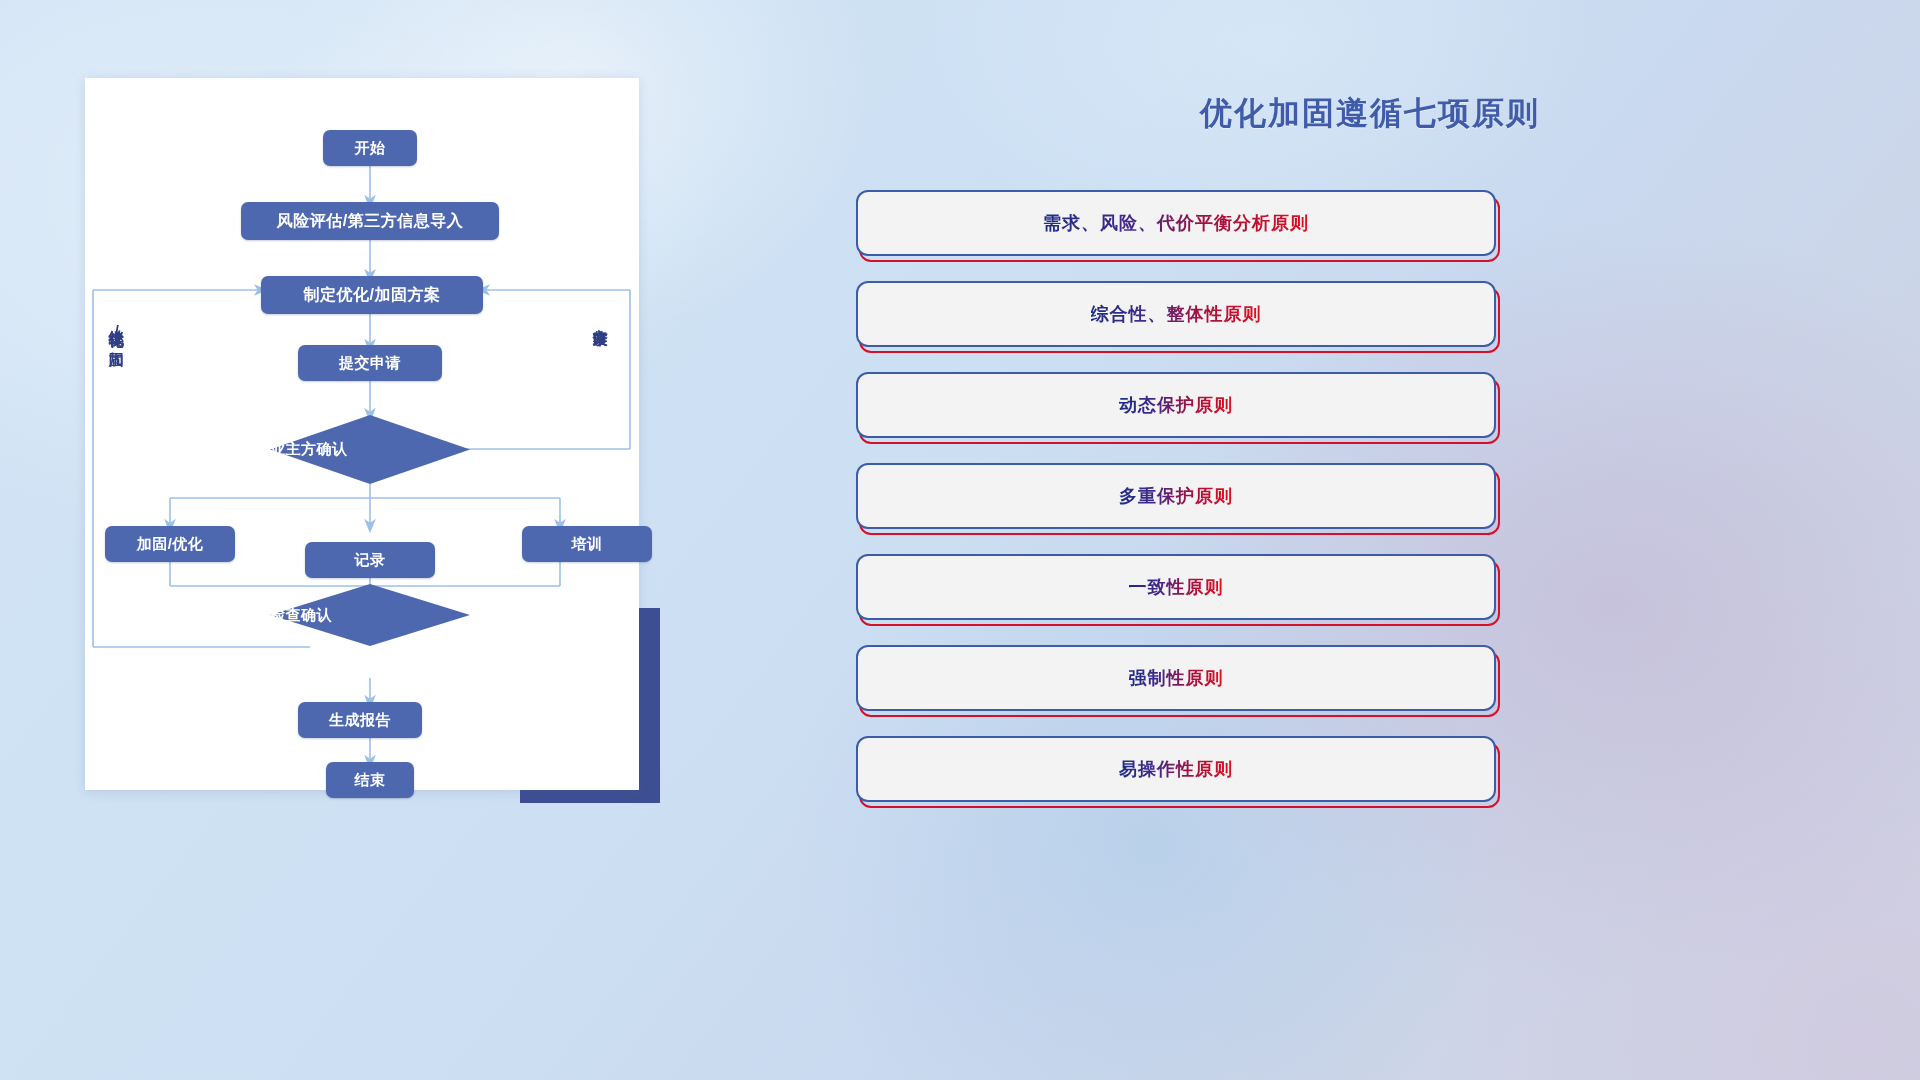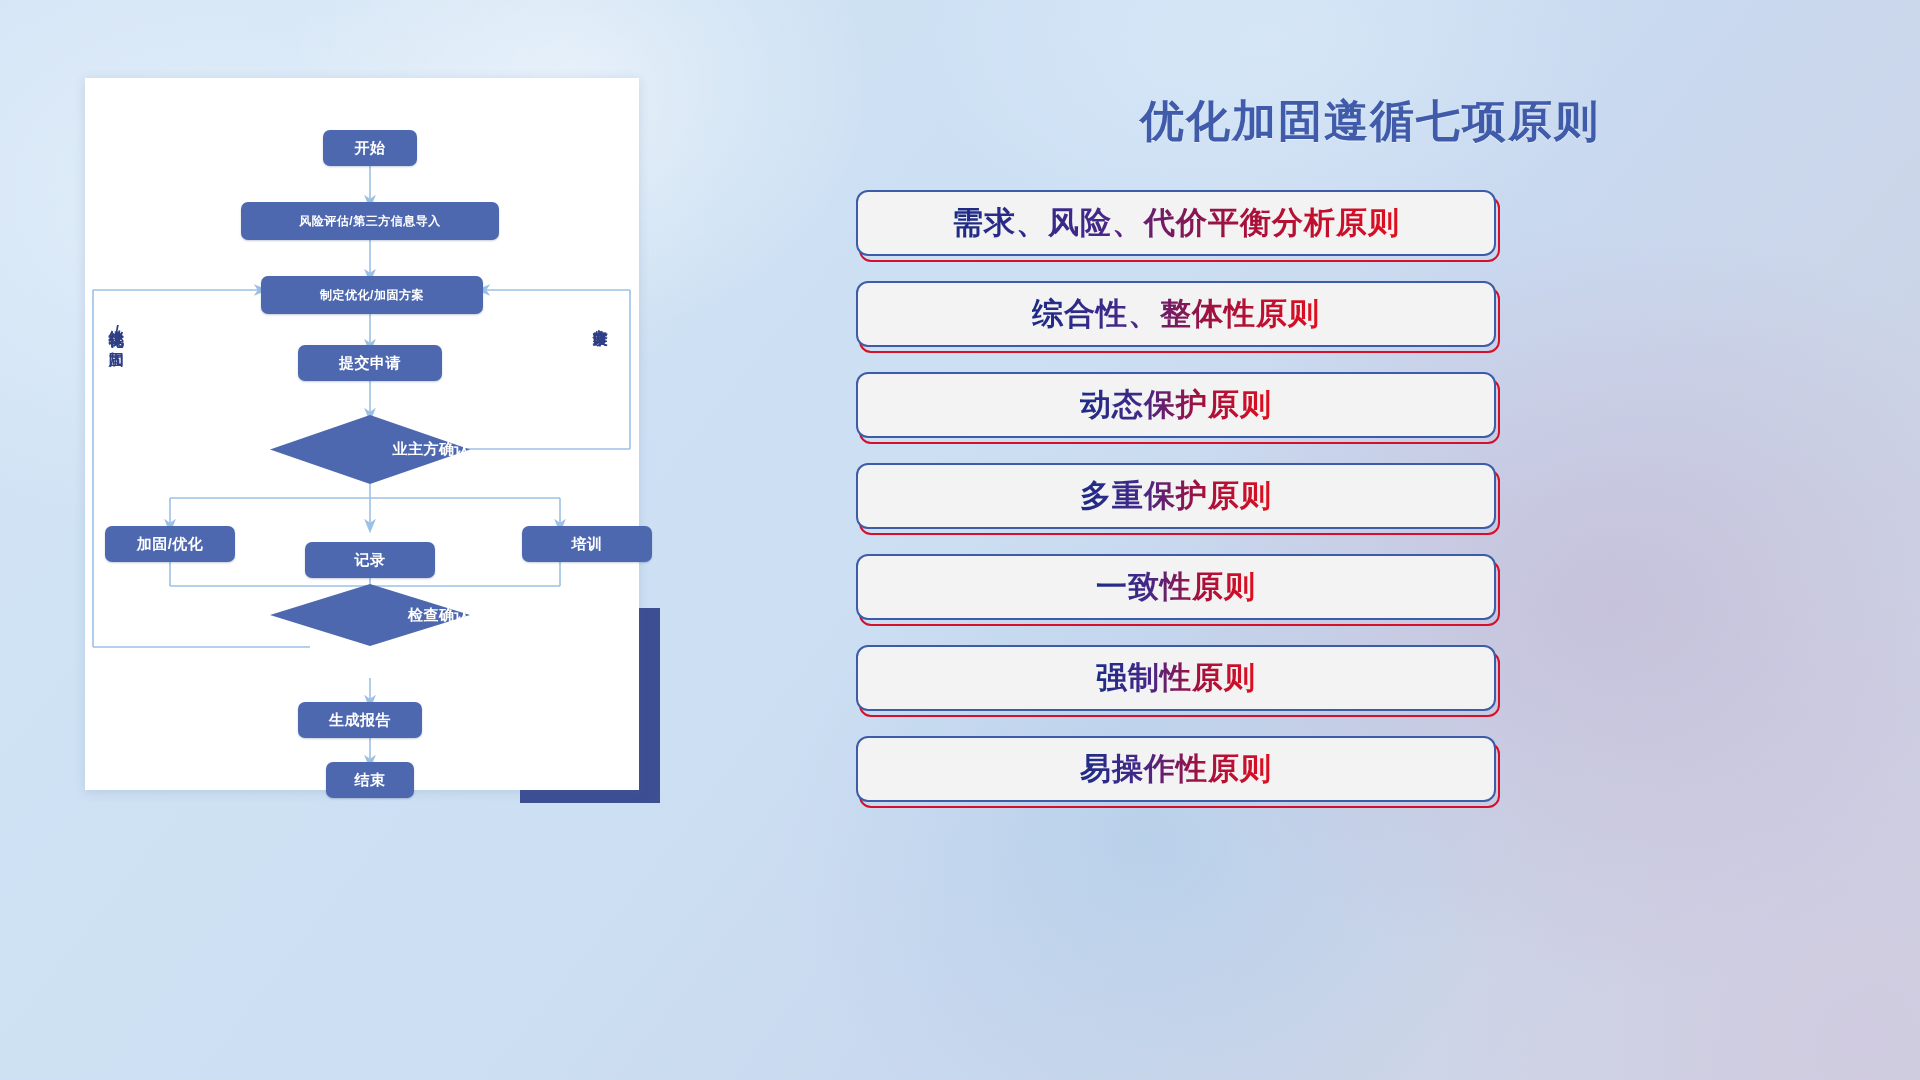--- a/index.html
+++ b/index.html
@@ -49,25 +49,25 @@
     background:#4e68b0;
     color:#ffffff;
     display:flex; align-items:center; justify-content:center;
     font-weight:bold;
     border-radius:7px;
     box-shadow:0 1px 2px rgba(40,60,120,0.25);
     white-space:nowrap;
     letter-spacing:.5px;
   }
   .node.small { font-size:15px; }
-  .node.mid   { font-size:12px; }
+  .node.mid   { font-size:16px; }
 
   .diamond{
     position:absolute;
-    display:flex;align-items:center;justify-content:flex-end;
+    display:flex;align-items:center;justify-content:flex-start;
   }
   .diamond .dshape{
     position:absolute; inset:0;
     background:#4e68b0;
     clip-path:polygon(50% 0,100% 50%,50% 100%,0 50%);
   }
   .diamond .dlabel{
     position:relative; z-index:2; color:#fff; font-weight:bold; font-size:15px;
     letter-spacing:.5px;
   }
@@ -82,21 +82,21 @@
     line-height:1.02;
     letter-spacing:1px;
   }
 
   
   #right-panel{ position:absolute; left:820px; top:0; width:1100px; height:1080px; }
 
   #deck-title{
     position:absolute; left:120px; top:92px; width:860px;
     text-align:center;
-    font-size:44px; font-weight:bold; color:#3f5ba9;
+    font-size:32px; font-weight:bold; color:#3f5ba9;
     letter-spacing:2px;
     text-shadow:0 1px 0 rgba(255,255,255,0.45);
   }
 
   #cards{ position:absolute; left:18px; top:190px; width:1060px; }
 
   .p-card{
     position:relative;
     height:66px;
     margin:0 0 25px 0;
@@ -110,21 +110,21 @@
     background:transparent;
   }
   .p-card .face{
     position:absolute; inset:0;
     background:#f3f3f3;
     border:2px solid #3c5ca8;
     border-radius:12px;
     display:flex; align-items:center; justify-content:center;
   }
   .p-card .ptext{
-    font-size:31px; font-weight:bold;
+    font-size:18px; font-weight:bold;
     letter-spacing:1px;
     background:linear-gradient(90deg,#1c2c86 0%,#43288a 32%,#a0113f 62%,#e10e1f 100%);
     -webkit-background-clip:text;
     background-clip:text;
     color:transparent;
     -webkit-text-fill-color:transparent;
   }
 </style>
 </head>
 <body>

